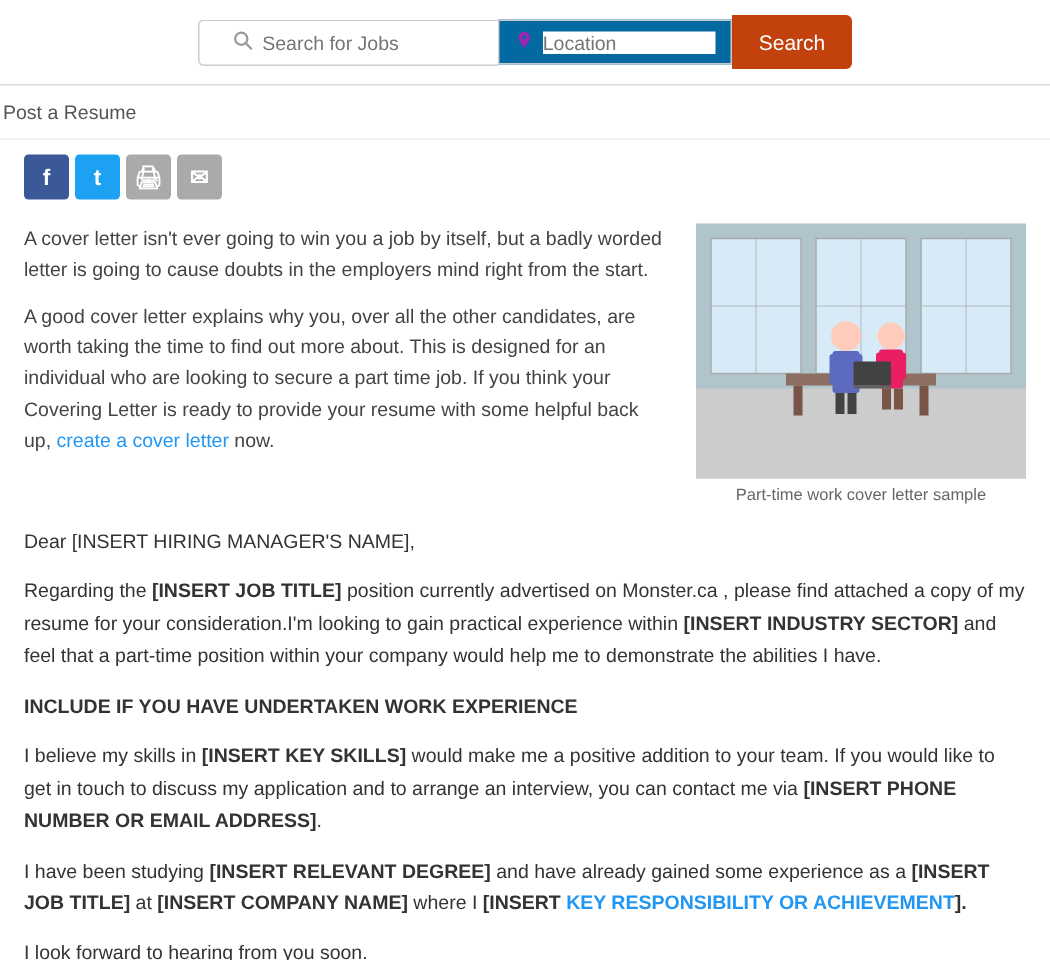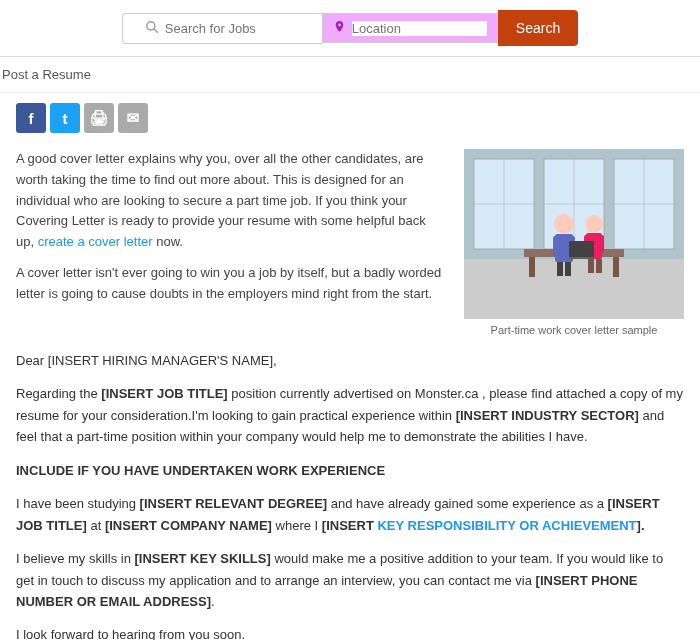--- a/index.html
+++ b/index.html
@@ -43,22 +43,22 @@
       color: #999;
       margin-right: 6px;
       flex-shrink: 0;
     }
     .location-wrap {
       display: flex;
       align-items: center;
       border: 1px solid #ccc;
       border-radius: 0;
       padding: 6px 10px;
-      width: 176px;
-      background: #f0abfc;
+      width: 156px;
+      background: #0369a1;
     }
     .location-wrap input {
       border: none;
       outline: none;
       font-size: 13px;
       color: #999;
       width: 100%;
     }
     .location-icon {
       color: #9c27b0;
@@ -207,26 +207,26 @@
   <div class="social-icon social-fb">f</div>
   <div class="social-icon social-tw">t</div>
   <div class="social-icon social-print">🖨</div>
   <div class="social-icon social-email">✉</div>
 </div>
 
 <div class="main-content">
 
   <div class="content-layout">
     <div class="text-block">
+      <p>A cover letter isn't ever going to win you a job by itself, but a badly worded letter is going to cause doubts in the employers mind right from the start.</p>
       <p>
         <span>A good cover letter explains why you, over all the other candidates, are worth taking the time to find out more about. This is designed for an individual who are looking to secure a part time job. If you think your Covering Letter is ready to provide your resume with some helpful back up,</span>
         <a href="#">create a cover letter</a>
         <span> </span><span>now.</span>
       </p>
-      <p>A cover letter isn't ever going to win you a job by itself, but a badly worded letter is going to cause doubts in the employers mind right from the start.</p>
     </div>
     <div class="image-block">
       <div class="office-svg">
         
         <svg width="220" height="170" viewBox="0 0 220 170" xmlns="http://www.w3.org/2000/svg">
 
           <rect width="220" height="170" fill="#b0c4cc"></rect>
 
           <rect x="10" y="10" width="60" height="90" fill="#d6eaf8" stroke="#aaa" stroke-width="1"></rect>
           <rect x="80" y="10" width="60" height="90" fill="#d6eaf8" stroke="#aaa" stroke-width="1"></rect>
@@ -275,36 +275,36 @@
 
     <p>
       <span>Regarding the</span>
       <span class="bold-insert">[INSERT JOB TITLE]</span>
       <span> </span><span>position currently advertised on Monster.ca , please find attached a copy of my resume for your consideration.I'm looking to gain practical experience within</span>
       <span> </span><span class="bold-insert">[INSERT INDUSTRY SECTOR]</span>
       <span> </span><span>and feel that a part-time position within your company would help me to demonstrate the abilities I have.</span>
     </p>
 
     <p class="section-heading">INCLUDE IF YOU HAVE UNDERTAKEN WORK EXPERIENCE</p>
+
+    <p>
+      <span>I believe my skills in</span>
+      <span> </span><span class="bold-insert">[INSERT KEY SKILLS]</span>
+      <span> </span><span>would make me a positive addition to your team. If you would like to get in touch to discuss my application and to arrange an interview, you can contact me via</span>
+      <span> </span><span class="bold-insert">[INSERT PHONE NUMBER OR EMAIL ADDRESS]</span><span>.</span>
+    </p>
 
     <p>
       <span>I have been studying</span>
       <span> </span><span class="bold-insert">[INSERT RELEVANT DEGREE]</span>
       <span> </span><span>and have already gained some experience as a</span>
       <span> </span><span class="bold-insert">[INSERT JOB TITLE]</span>
       <span> </span><span>at</span>
       <span> </span><span class="bold-insert">[INSERT COMPANY NAME]</span>
       <span> </span><span>where I</span>
       <span> </span><span class="bold-insert">[INSERT</span>
       <span> </span><span class="highlight-link">KEY RESPONSIBILITY OR ACHIEVEMENT</span><span class="bold-insert">].</span>
     </p>
 
-    <p>
-      <span>I believe my skills in</span>
-      <span> </span><span class="bold-insert">[INSERT KEY SKILLS]</span>
-      <span> </span><span>would make me a positive addition to your team. If you would like to get in touch to discuss my application and to arrange an interview, you can contact me via</span>
-      <span> </span><span class="bold-insert">[INSERT PHONE NUMBER OR EMAIL ADDRESS]</span><span>.</span>
-    </p>
-
     <p>I look forward to hearing from you soon.</p>
 
   </div>
 </div>
 
 </body></html>

